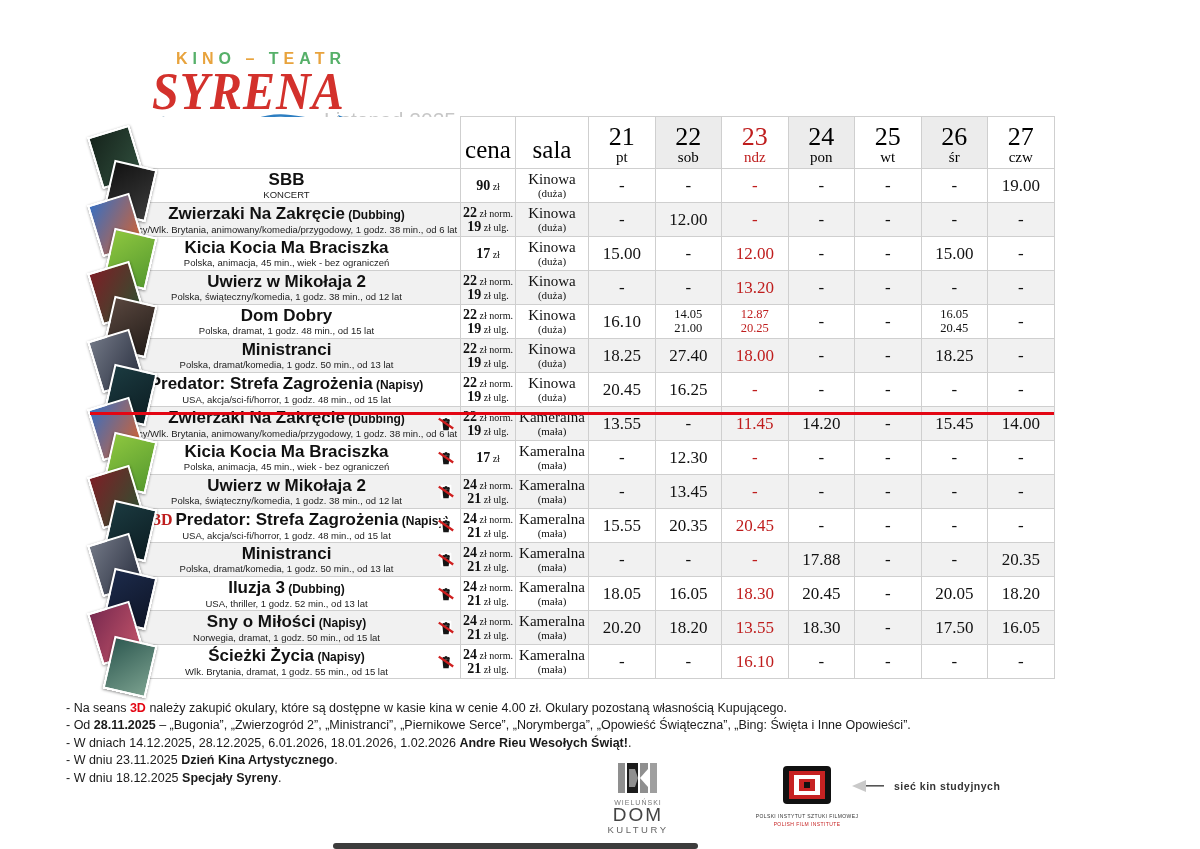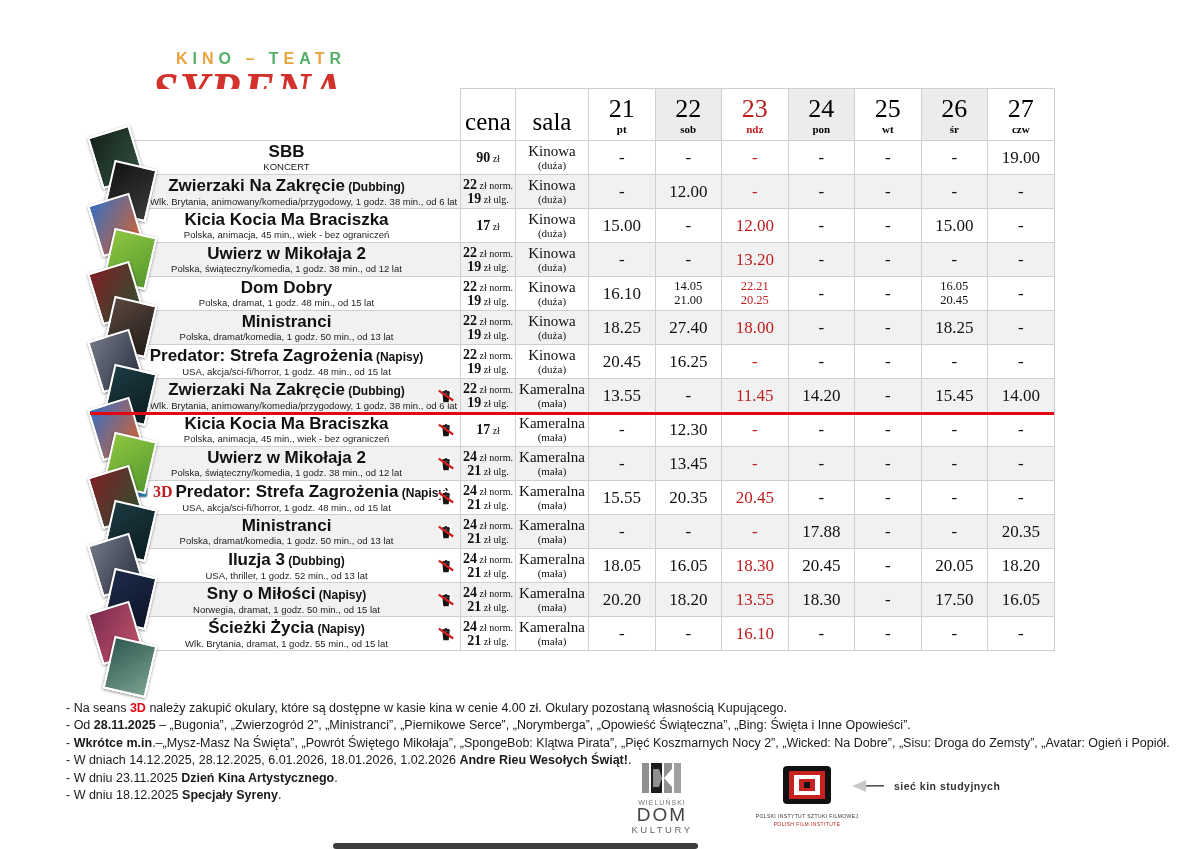--- a/index.html
+++ b/index.html
@@ -12,28 +12,28 @@
   .logo-syrena { font-family:"Liberation Serif", serif; font-style:italic; font-weight:bold;
                  font-size:48px; line-height:0.9; color:#d3312c; letter-spacing:1px; margin-left:4px;
                  transform:scaleY(1.08); transform-origin:left top; }
   .logo-wave { display:block; margin-top:-4px; }
 
   .month-label { position:absolute; left:290px; top:108px; width:166px; text-align:right;
                  font-size:21px; color:#c7c7c7; }
 
   
   .table-wrap { position:absolute; left:112px; top:88px; width:942px; }
-  table { border-collapse:collapse; table-layout:fixed; width:942px; }
+  table { border-collapse:collapse; table-layout:fixed; width:942px;margin-top:28px; }
   th, td { border:1px solid #cfcfcf; padding:0; text-align:center; vertical-align:middle; }
   thead th { height:52px; background:#fff; font-family:"Liberation Serif", serif; font-weight:normal; }
   thead th.shaded { background:#ececec; }
   thead th.corner { border:none; background:#fff; }
   thead .hdr-label { font-size:25px; padding-top:14px; }
   thead .day-num { font-size:26px; line-height:26px; padding-top:2px; }
-  thead .day-abbr { font-size:11px; line-height:14px;font-weight:bold; }
+  thead .day-abbr { font-size:15px; line-height:14px; }
   thead th.redday { color:#bf1d1d; }
 
   tbody td { height:34px; font-family:"Liberation Serif", serif; font-size:17px; color:#111; }
   tbody tr:nth-child(even) td { background:#f1f1f1; }
   tbody tr:nth-child(odd) td { background:#ffffff; }
   td.redcol { color:#bf1d1d; }
   td.time-stack div { font-size:12.5px; line-height:13.5px; }
 
   td.title-cell { position:relative; font-family:"Liberation Sans", sans-serif; }
   .title-line { font-size:17px; font-weight:bold; line-height:18px; white-space:nowrap; }
@@ -56,21 +56,21 @@
   .posters { position:absolute; left:-20px; top:0; width:80px; z-index:4; }
   .poster { position:absolute; width:44px; height:54px; border:2px solid #fff;
             box-shadow:0 1px 3px rgba(0,0,0,.45); }
 
   
   .notes { position:absolute; left:66px; top:700px; width:1110px; font-size:12.5px; line-height:17.4px; color:#1a1a1a; }
   .notes b { font-weight:bold; }
   .notes .red { color:#e30613; font-weight:bold; }
 
   
-  .wdk { position:absolute; left:626px; top:763px; width:72px; text-align:center; color:#555; }
+  .wdk { position:absolute; left:602px; top:763px; width:72px; text-align:center; color:#555; }
   .wdk .l1 { font-size:7px; letter-spacing:1px; color:#777; margin-top:2px; }
   .wdk .l2 { font-size:19px; letter-spacing:2px; font-weight:400; color:#444; line-height:18px; }
   .wdk .l3 { font-size:9.5px; letter-spacing:2.5px; color:#666; }
   .pisf { position:absolute; left:742px; top:765px; width:130px; text-align:center; }
   .pisf .l1 { font-size:5px; color:#333; margin-top:4px; letter-spacing:.4px; }
   .pisf .l2 { font-size:5px; color:#c62222; margin-top:2px; letter-spacing:.4px; }
   .network { position:absolute; left:852px; top:780px; display:flex; align-items:center; gap:8px; }
   .network .txt { font-size:10.5px; font-weight:bold; color:#333; letter-spacing:.5px; }
 
   .scroll-thumb { position:absolute; left:333px; top:843px; width:365px; height:6px; background:#3c3c3c; border-radius:3px; }
@@ -243,21 +243,21 @@
             <td>
               <div class="hall-name">Kinowa</div>
               <div class="hall-size">(duża)</div>
             </td>
             <td>16.10</td>
             <td class="time-stack">
               <div>14.05</div>
               <div>21.00</div>
             </td>
             <td class="redcol time-stack">
-              <div>22.21</div>
+              <div>12.87</div>
               <div>20.25</div>
             </td>
             <td>-</td>
             <td>-</td>
             <td class="time-stack">
               <div>16.05</div>
               <div>20.45</div>
             </td>
             <td>-</td>
           </tr>
@@ -557,21 +557,20 @@
         <div class="poster" style="top: 450px; left: 2px; transform: rotate(-17deg); background: linear-gradient(135deg, rgb(112, 118, 132), rgb(43, 48, 64));"></div>
         <div class="poster" style="top: 484px; left: 16px; transform: rotate(13deg); background: linear-gradient(135deg, rgb(28, 42, 74), rgb(14, 21, 39));"></div>
         <div class="poster" style="top: 518px; left: 2px; transform: rotate(-17deg); background: linear-gradient(135deg, rgb(122, 42, 80), rgb(196, 85, 106));"></div>
         <div class="poster" style="top: 552px; left: 16px; transform: rotate(13deg); background: linear-gradient(135deg, rgb(47, 90, 82), rgb(122, 160, 142));"></div>
       </div>
   </div>
 
   <div class="notes" id="notes">
       <div class="note-line"><span>- Na seans </span><span class="red">3D</span><span> należy zakupić okulary, które są dostępne w kasie kina w cenie 4.00 zł. Okulary pozostaną własnością Kupującego.</span></div>
       <div class="note-line"><span>- Od </span><b>28.11.2025</b><span> – „Bugonia”, „Zwierzogród 2”, „Ministranci”, „Piernikowe Serce”, „Norymberga”, „Opowieść Świąteczna”, „Bing: Święta i Inne Opowieści”.</span></div>
-      <div class="note-line"><span>- </span><b>Wkrótce m.in</b><span>.–„Mysz-Masz Na Święta”, „Powrót Świętego Mikołaja”, „SpongeBob: Klątwa Pirata”, „Pięć Koszmarnych Nocy 2”, „Wicked: Na Dobre”, „Sisu: Droga do Zemsty”, „Avatar: Ogień i Popiół.</span></div>
       <div class="note-line"><span>- W dniach 14.12.2025, 28.12.2025, 6.01.2026, 18.01.2026, 1.02.2026 </span><b>Andre Rieu Wesołych Świąt!</b><span>.</span></div>
       <div class="note-line"><span>- W dniu 23.11.2025 </span><b>Dzień Kina Artystycznego</b><span>.</span></div>
       <div class="note-line"><span>- W dniu 18.12.2025 </span><b>Specjały Syreny</b><span>.</span></div>
     </div>
 
   <div class="wdk">
     <svg width="44" height="30" viewBox="0 0 44 30">
       <rect x="2" y="0" width="7" height="30" fill="#8f8f8f"></rect>
       <rect x="11" y="0" width="11" height="30" fill="#1c1c1c"></rect>
       <path d="M13 6 h6 l3 9 -3 9 h-6 z" fill="#8f8f8f"></path>

